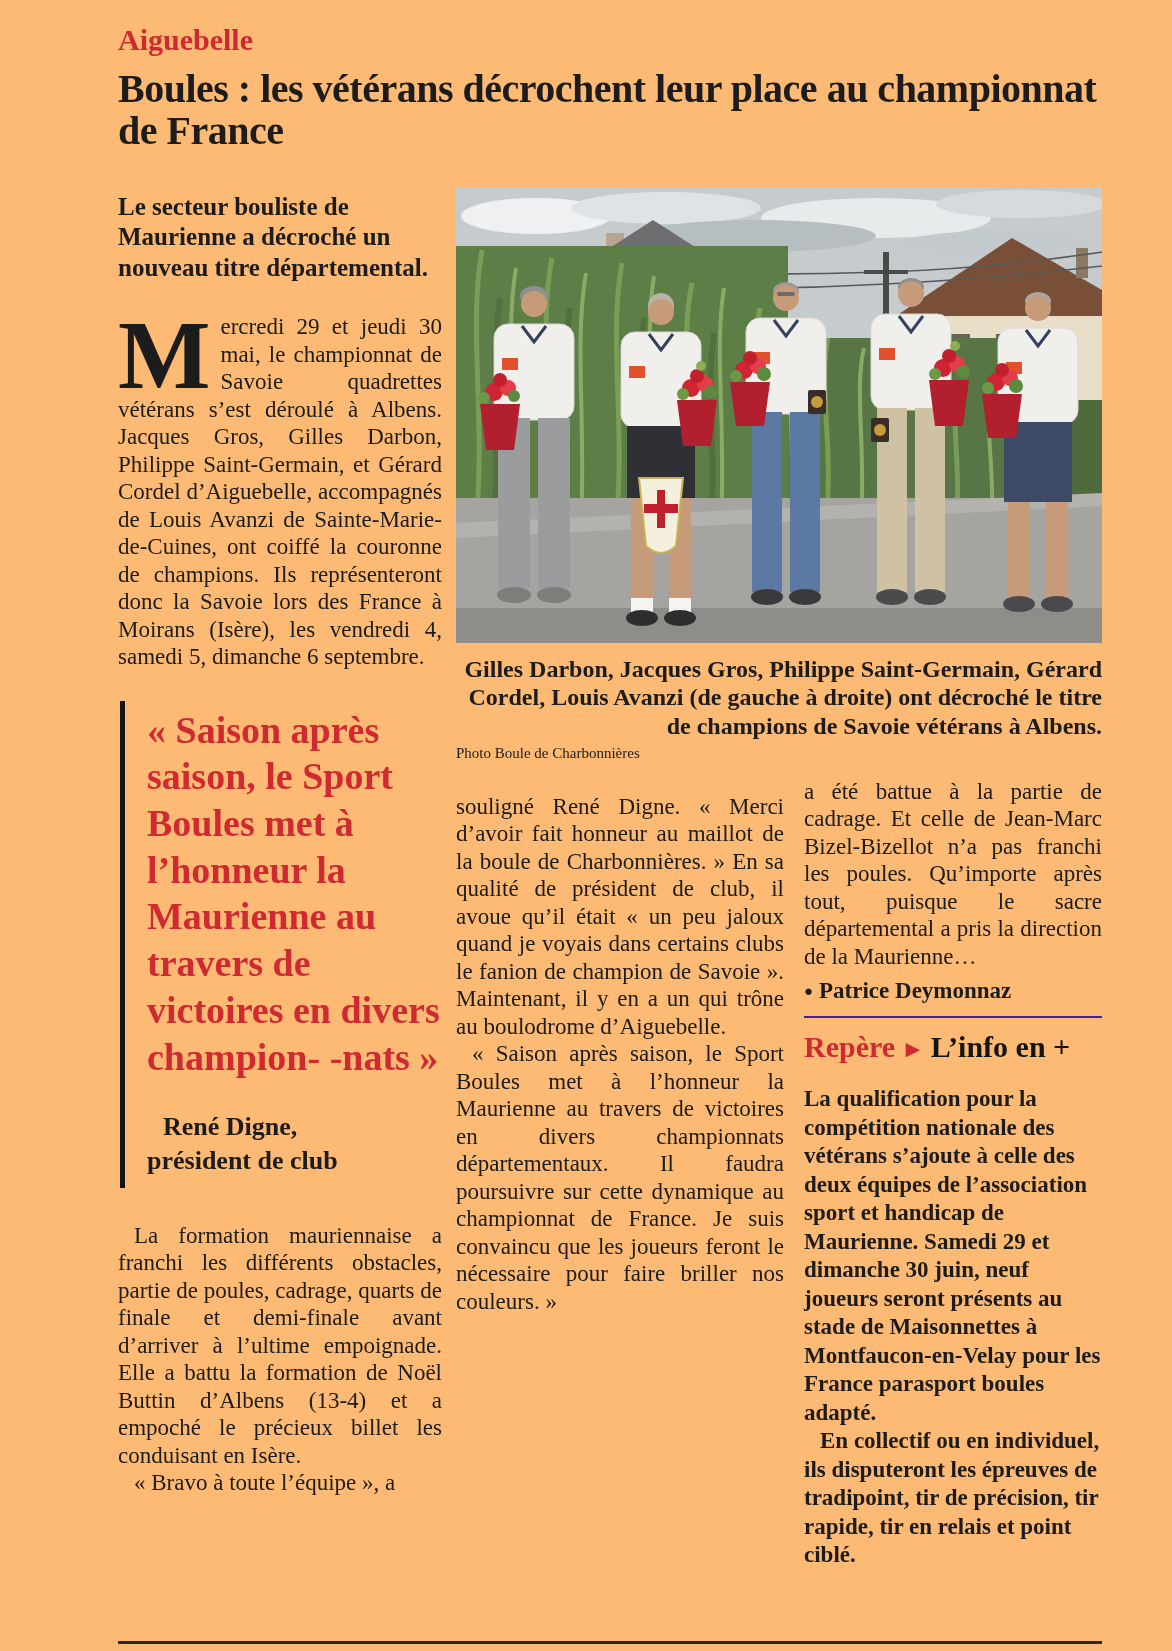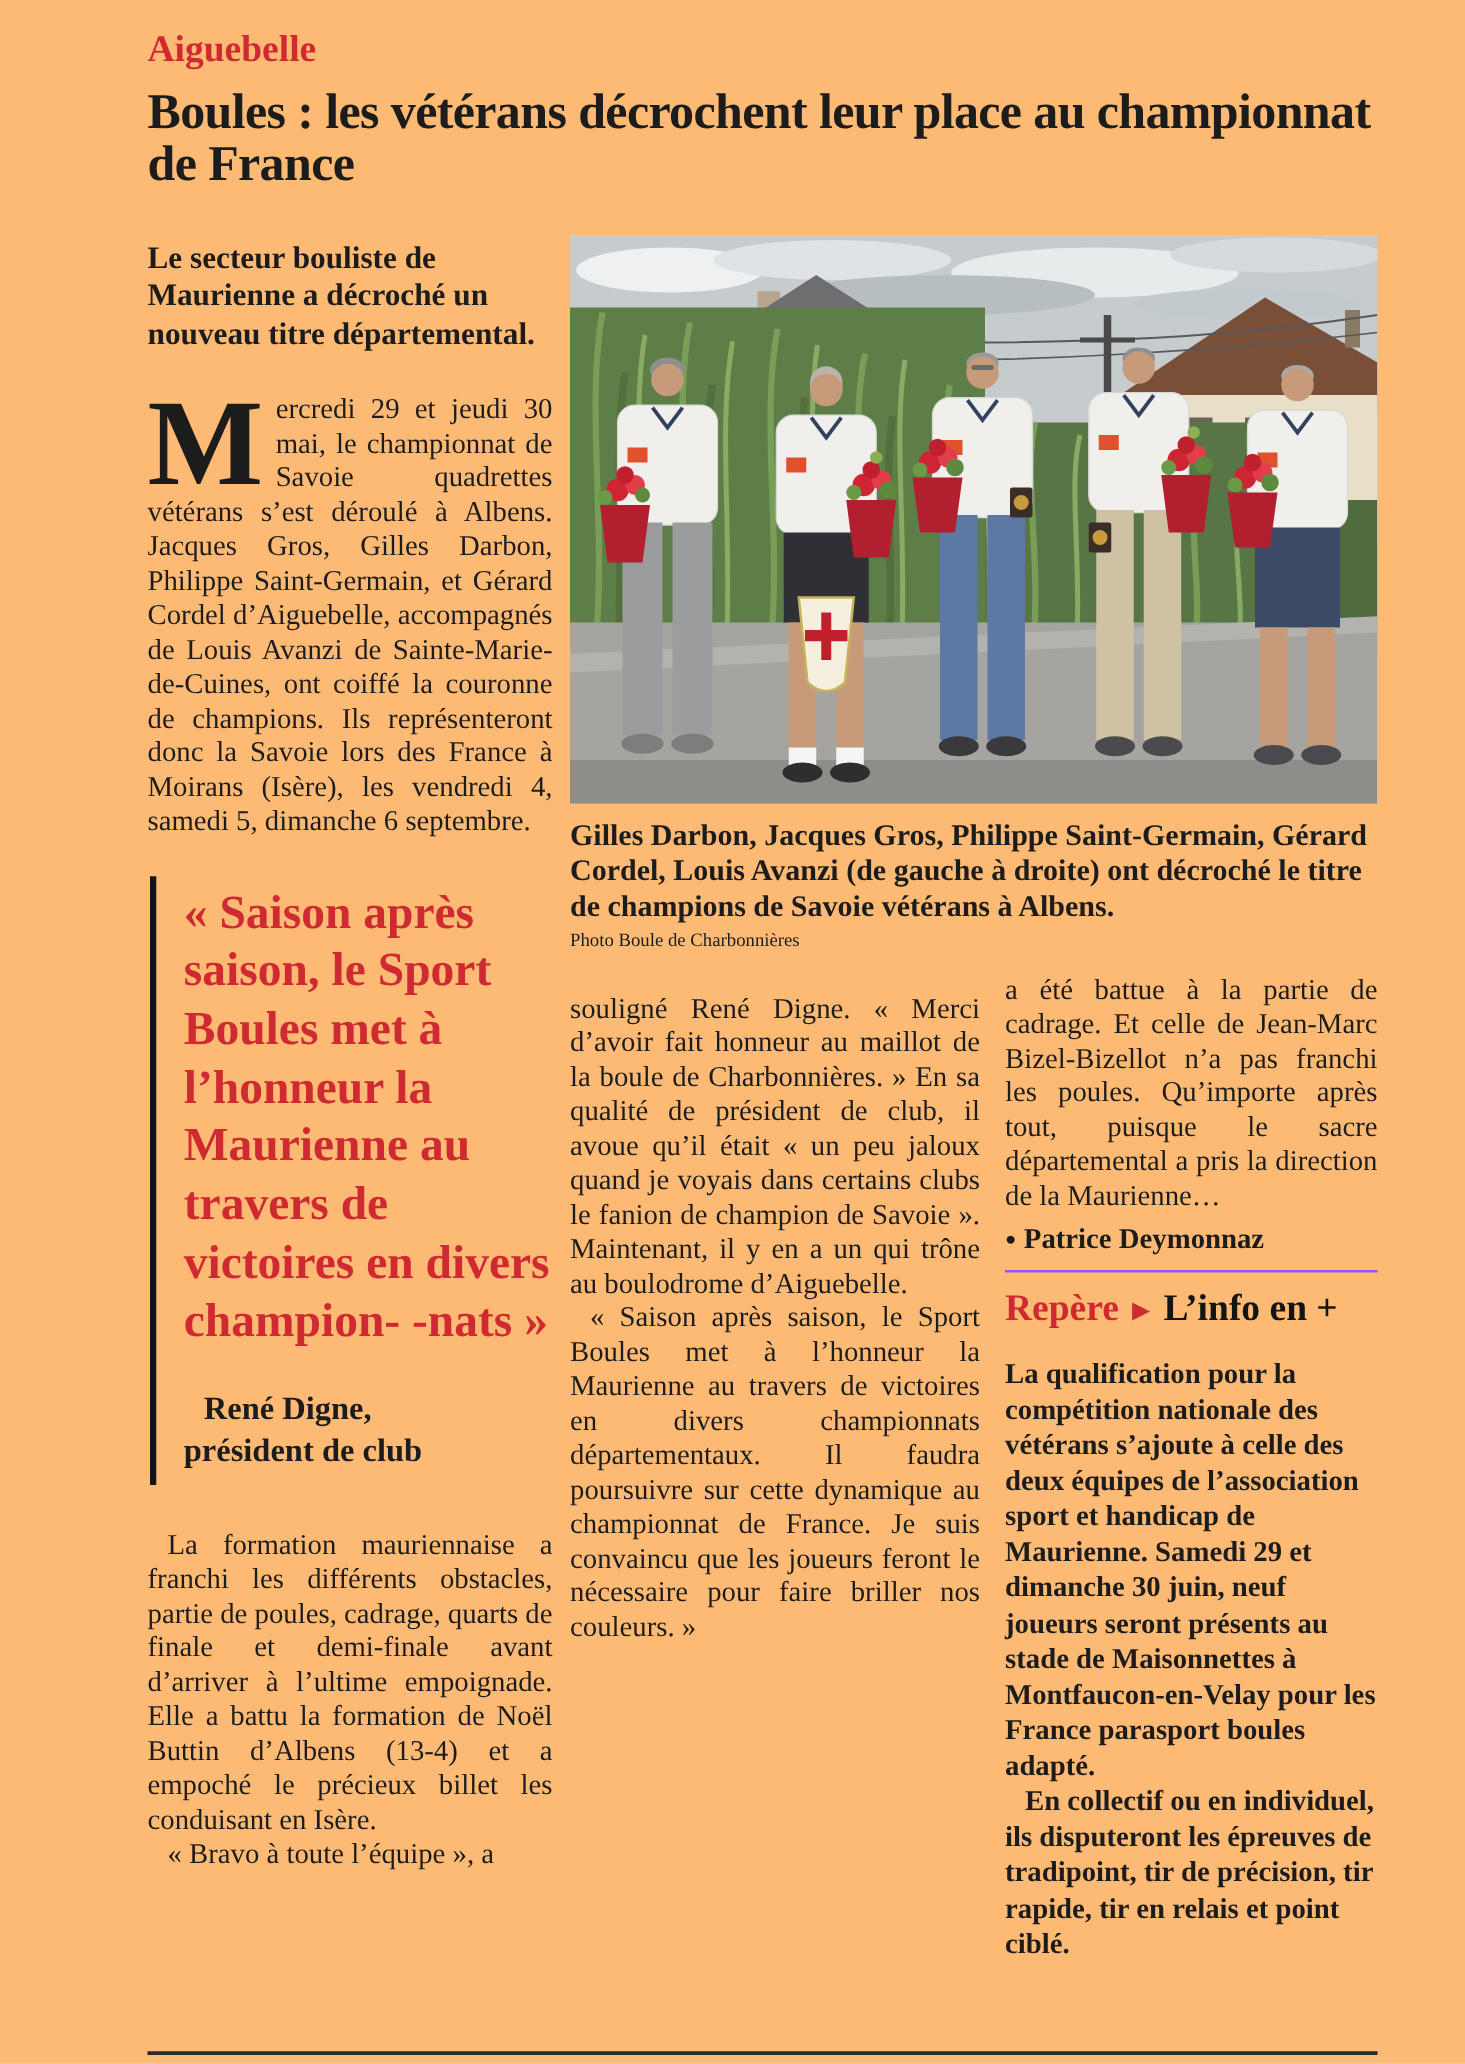--- a/index.html
+++ b/index.html
@@ -18,28 +18,28 @@
   .body-text{font-size:23px;line-height:27.5px;text-align:justify;margin:0;}
   .body-text + .body-text{margin-top:0;}
   .indent{text-indent:16px;}
   .dropcap{float:left;font-weight:700;font-size:98px;line-height:76px;padding:4px 10px 0 0;}
   .quote-block{border-left:5px solid #141414;padding:6px 0 10px 22px;margin:30px 0 34px 2px;}
   .quote{color:#cf2a31;font-weight:700;font-size:38px;line-height:1.23;}
   .quote-attrib{font-weight:700;font-size:26px;line-height:1.3;margin-top:30px;}
   .quote-attrib .name{display:block;padding-left:16px;}
   .photo-frame{width:646px;height:455px;overflow:hidden;background:#c6ccce;}
   .photo-frame svg{display:block;}
-  .caption{font-weight:700;font-size:24px;line-height:1.2;margin:12px 0 2px 0;}
+  .caption{font-weight:700;font-size:24px;line-height:1.2;margin:12px 0 2px 0;text-align:right;}
   .credit{font-size:15px;font-weight:400;margin:4px 0 16px 0;}
   .two-cols{display:flex;gap:20px;}
   .col-mid{width:328px;flex:none;margin-top:15px;}
   .col-side{width:298px;flex:none;}
   .byline{font-weight:700;font-size:23px;margin:8px 0 12px 0;}
   .byline .dot{font-size:15px;vertical-align:2px;margin-right:6px;}
-  .repere{border-top:2px solid #8b5cf6;padding-top:12px;margin-top:4px;}
+  .repere{border-top:2px solid #4c1d95;padding-top:12px;margin-top:4px;}
   .repere-head{font-size:30px;font-weight:700;line-height:1.1;margin-bottom:22px;}
   .repere-label{color:#cf2a31;}
   .repere-arrow{color:#cf2a31;font-size:24px;margin:0 6px;}
   .repere-title{color:#141414;}
   .info-text{font-weight:700;font-size:23px;line-height:28.5px;text-align:left;margin:0;}
   .bottom-rule{position:absolute;left:118px;right:70px;bottom:7px;border-top:3px solid #2a2a2a;}
   sup{font-size:0.6em;vertical-align:super;line-height:0;}
 </style>
 </head>
 <body>

